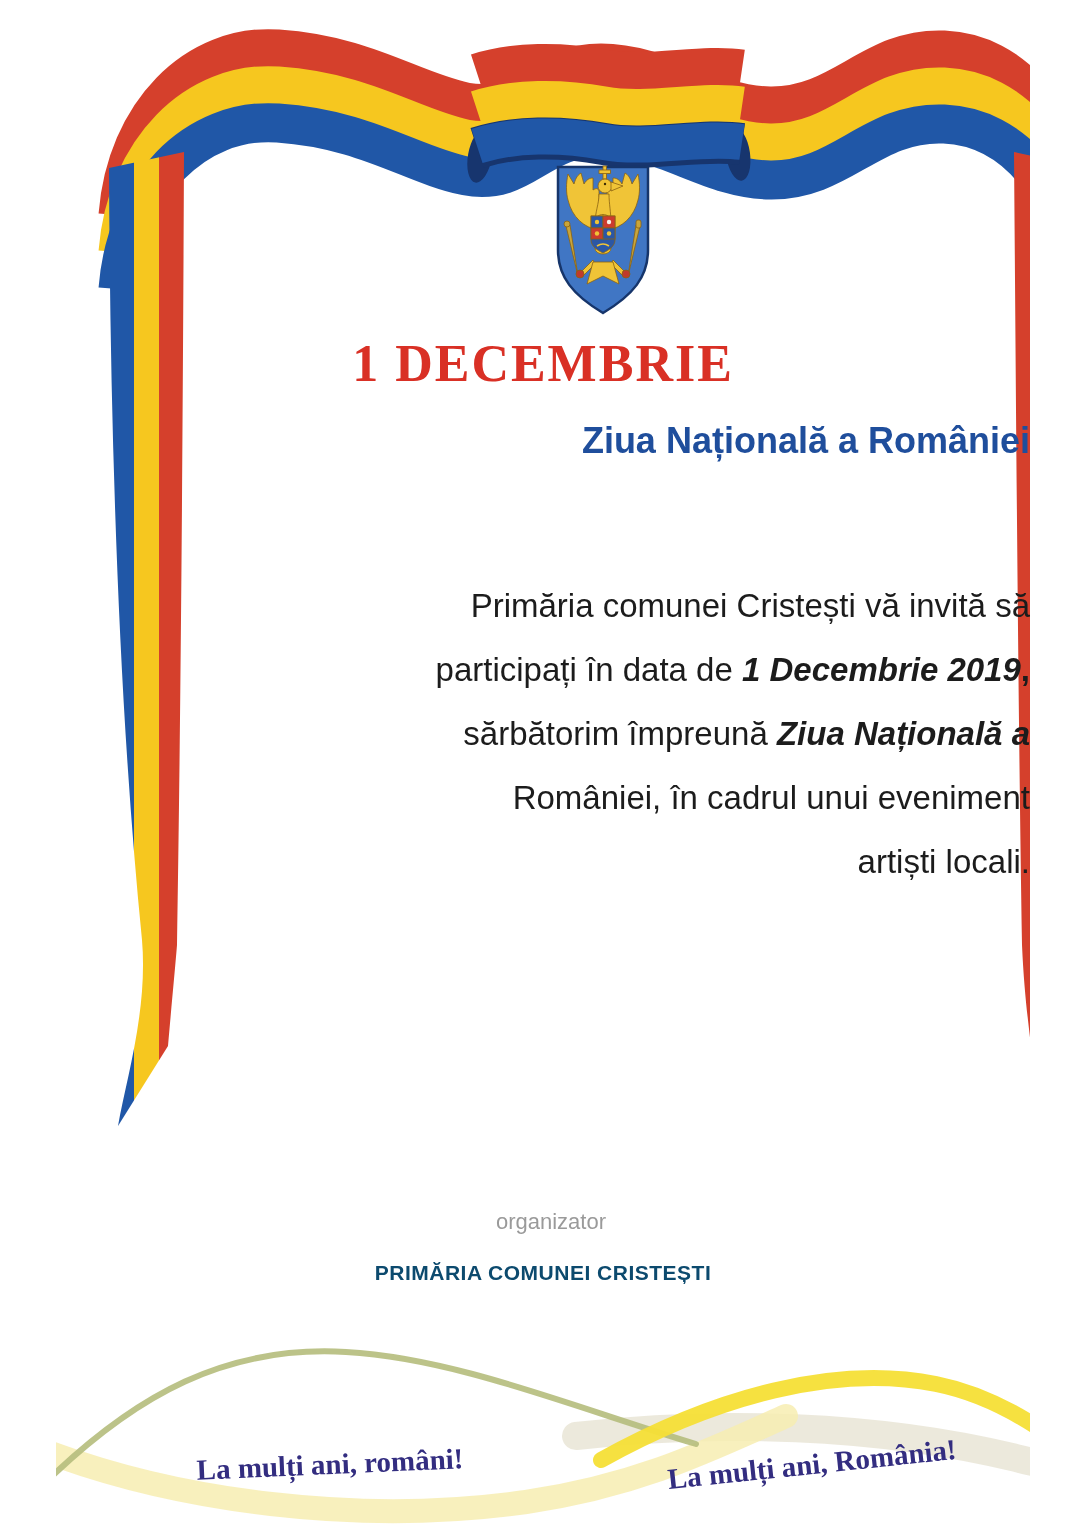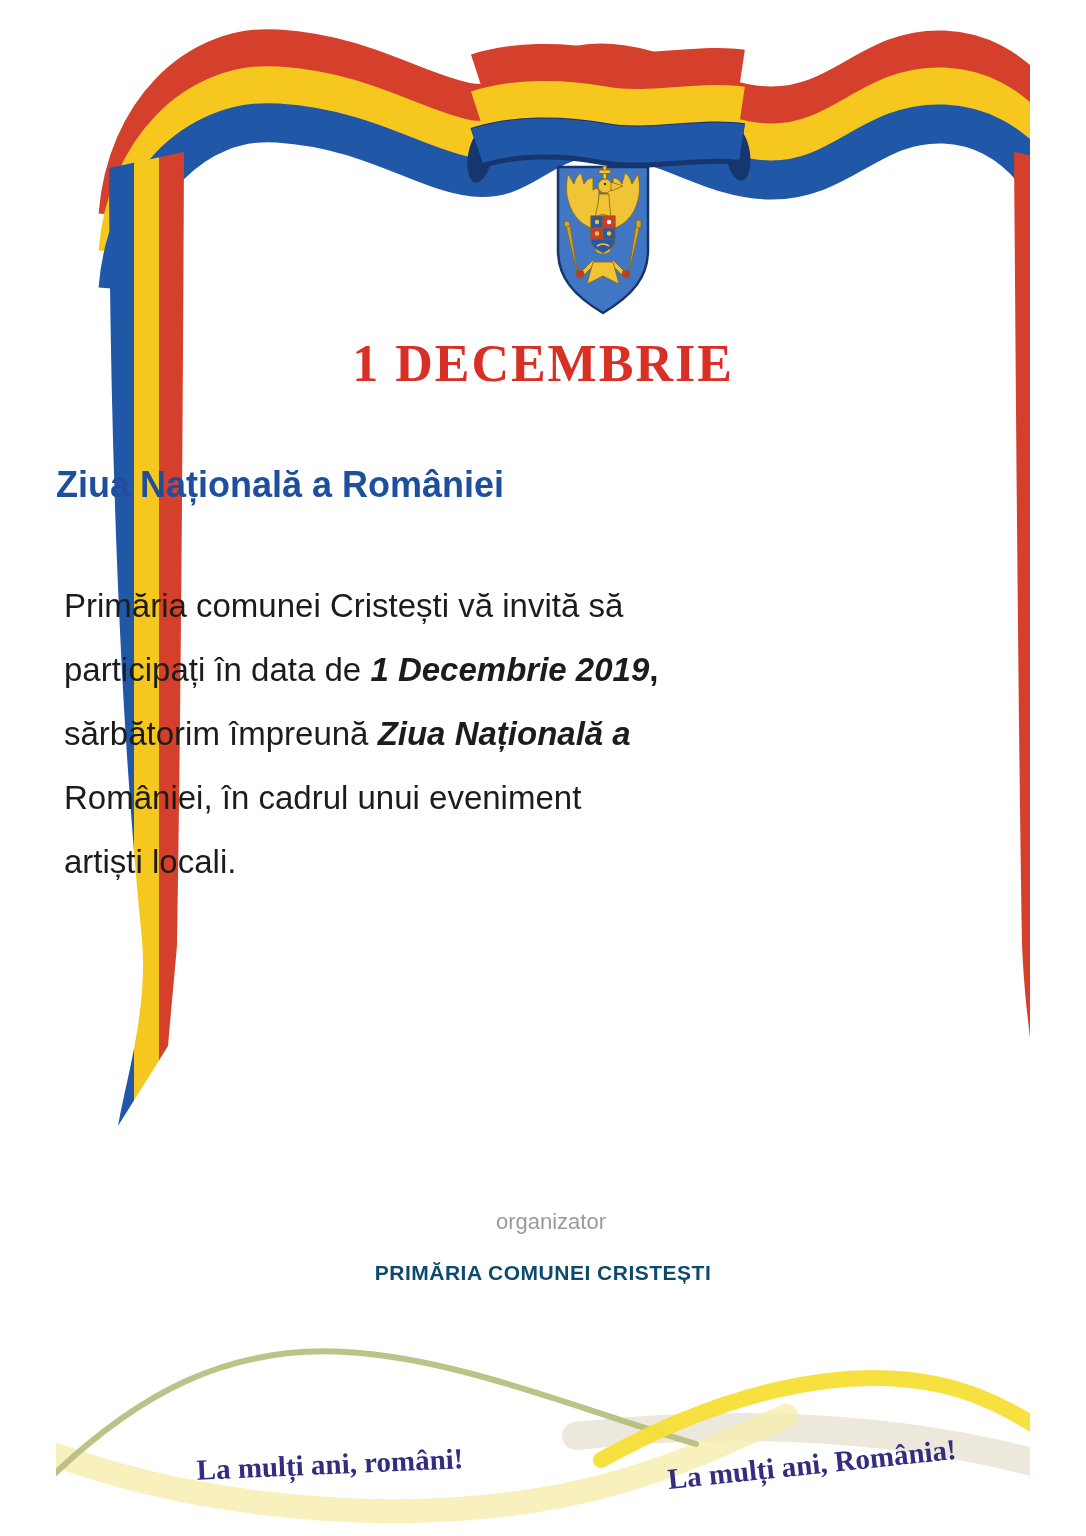--- a/index.html
+++ b/index.html
@@ -15,28 +15,27 @@
   .coa{position:absolute;left:497px;top:164px;width:100px;height:152px;}
   .title{
     position:absolute;left:0;top:334px;width:100%;
     text-align:center;
     font-family:"Liberation Serif", serif;
     font-weight:700;font-size:52px;letter-spacing:2px;
     color:#D93025;
   }
   .subtitle{
     position:absolute;left:0;top:420px;width:100%;
-    text-align:left;
+    text-align:right;
     font-weight:700;font-size:36px;
     color:#1F4E9C;
-    margin-top:44px;
   }
   .invitation{
-    position:absolute;left:8px;top:574px;width:100%;
-    text-align:left;
+    position:absolute;left:0;top:574px;width:100%;
+    text-align:right;
     font-size:33px;line-height:64px;
     color:#1c1c1c;
   }
   .inv-line{white-space:pre;}
   .organizer-label{
     position:absolute;left:0;top:1209px;width:100%;
     text-align:center;font-size:22px;color:#9a9a9a;padding-left:8px;
   }
   .organizer-name{
     position:absolute;left:0;top:1261px;width:100%;

